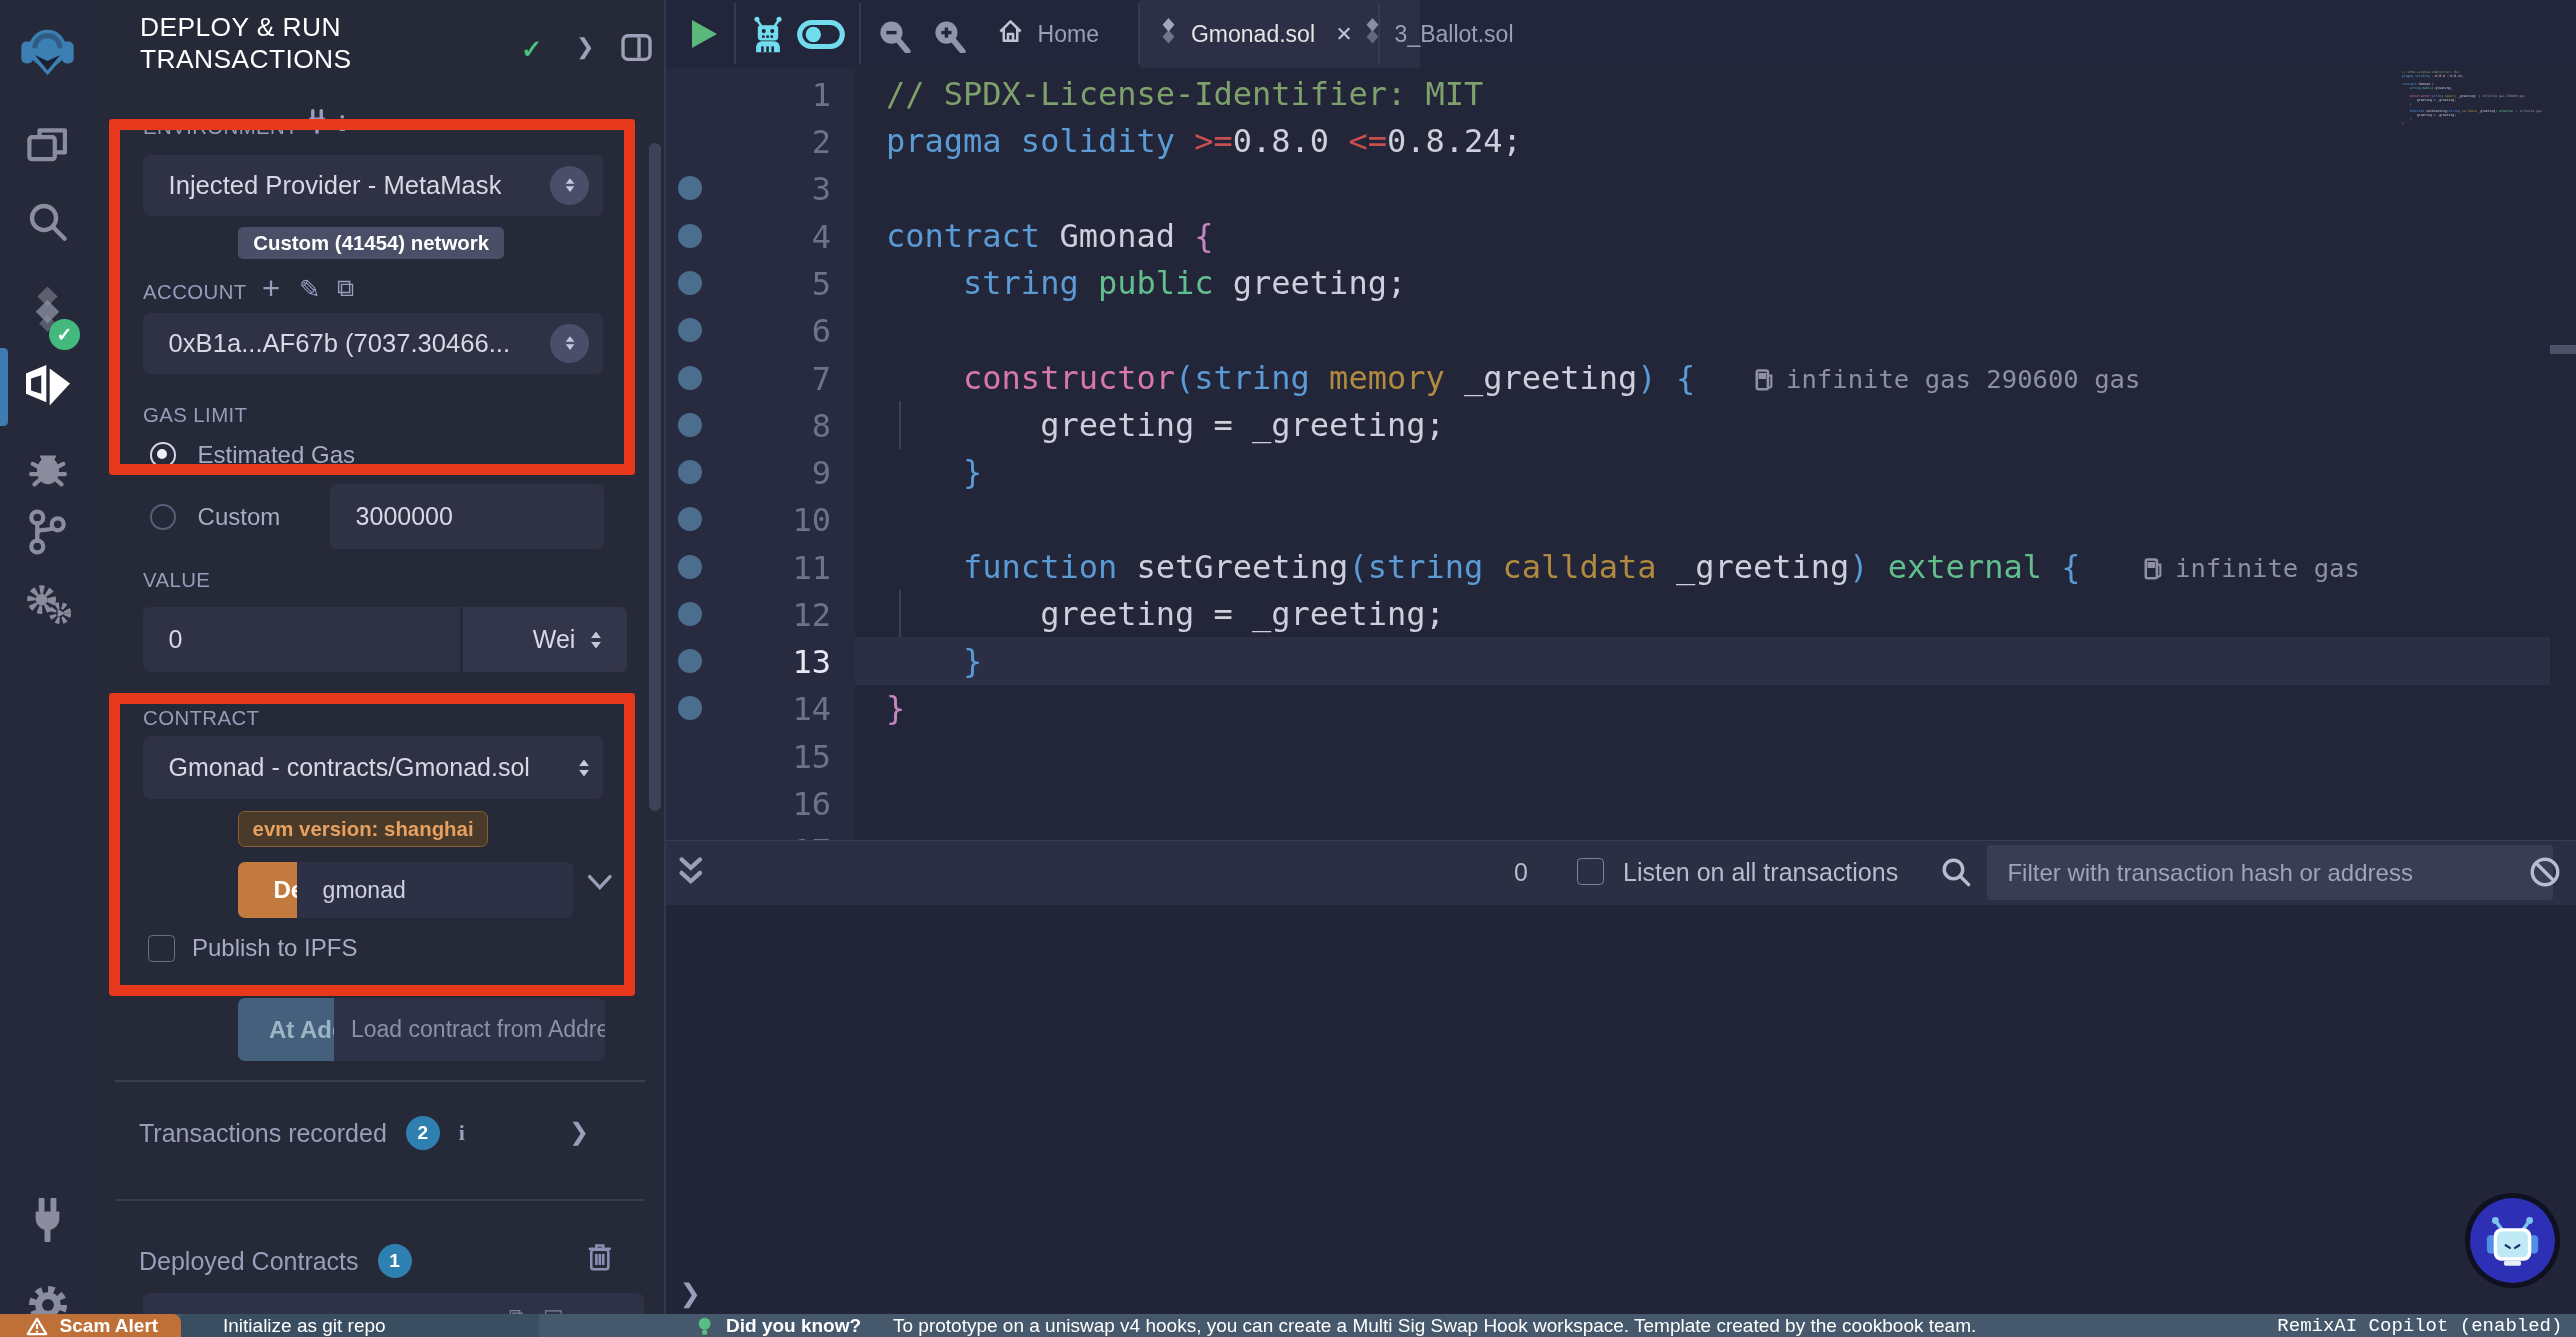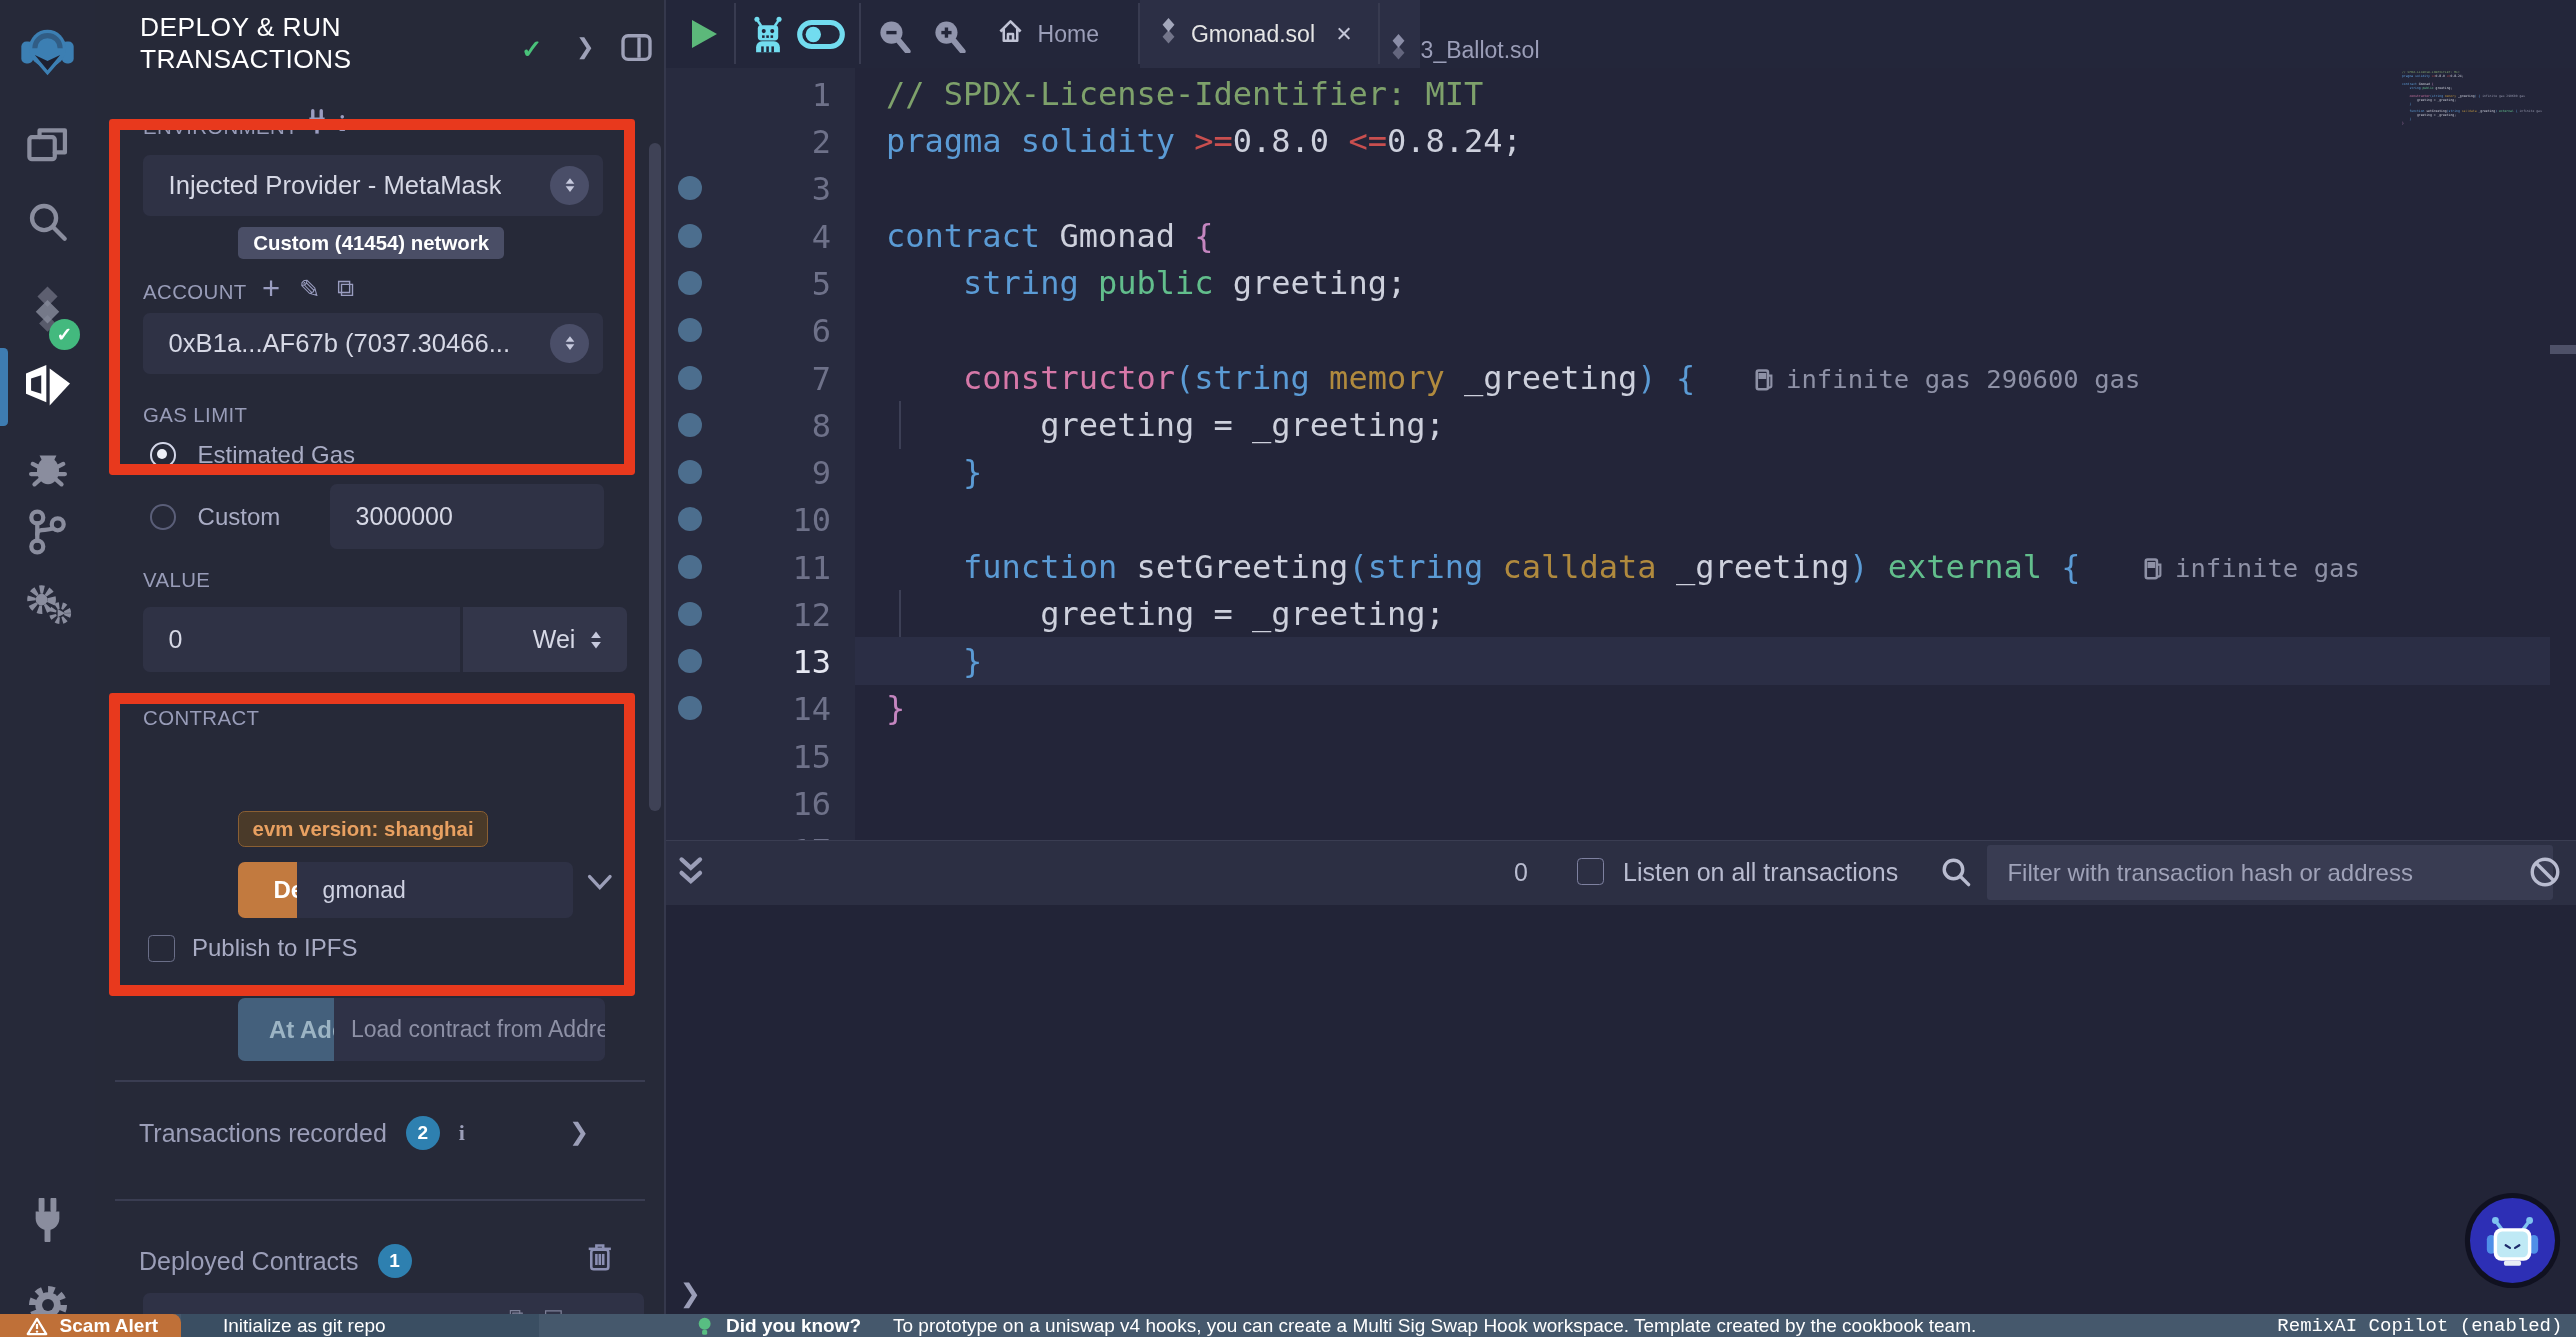--- a/index.html
+++ b/index.html
@@ -245,20 +245,27 @@
     </div>
     <div class="field" style="left:368px;top:607px;width:140px;height:65px;background:#33364a;border-radius:0 6.8px 6.8px 0;justify-content:flex-end;padding-right:24px;gap:13.6px;">
       <span style="font-size:25px;">Wei</span>
       <span class="spin" style="transform:scale(.7);">
           <i class="up"></i>
           <i class="dn"></i>
         </span>
     </div>
 
     <div class="lbl" style="left:48px;top:707px;">CONTRACT</div>
+    <div class="field" style="left:48px;top:736px;width:460px;height:63px;">
+      <span class="txt" style="font-size:25px;padding-right:5.1px;">Gmonad - contracts/Gmonad.sol</span>
+      <span class="spin" style="transform:scale(.7);position:absolute;right:12px;">
+          <i class="up"></i>
+          <i class="dn"></i>
+        </span>
+    </div>
     <div class="evm-badge">evm version: shanghai</div>
     <button class="btn-deploy">Deploy</button>
     <div class="field" style="left:202px;top:862px;width:276px;height:56px;background:#2e3145;border-radius:0 6.8px 6.8px 0;">
       <span class="txt" style="font-size:23px;color:#cfd2e2;">gmonad</span>
     </div>
     <span class="abs" style="left:492px;top:874px;">
       <svg width="25.6" height="17" viewBox="0 0 30 20">
           <path d="M3 3 L15 16 L27 3" fill="none" stroke="#9b9eb8" stroke-width="4" stroke-linecap="round"></path>
         </svg>
     </span>
@@ -366,21 +373,21 @@
       <span>
         <svg width="17" height="25.6" viewBox="0 0 20 30">
             <polygon points="10,0 17,8 10,16 3,8" fill="#b9bcd0" opacity=".85"></polygon>
             <polygon points="10,14 17,22 10,30 3,22" fill="#b9bcd0" opacity=".5"></polygon>
           </svg>
       </span>
       <span style="color:#e5e5e5;">Gmonad.sol</span>
       <span style="color:#c3c6d8;font-size:20.4px;margin-left:6.8px;">✕</span>
     </div>
     <div class="tb-sep" style="left:712px;"></div>
-    <div class="tab" style="left:702px;padding:16px 22px;">
+    <div class="tab" style="left:676px;padding:0 22px;">
       <span>
         <svg width="17" height="25.6" viewBox="0 0 20 30">
             <polygon points="10,0 17,8 10,16 3,8" fill="#9b9eb8" opacity=".85"></polygon>
             <polygon points="10,14 17,22 10,30 3,22" fill="#9b9eb8" opacity=".5"></polygon>
           </svg>
       </span>
       <span>3_Ballot.sol</span>
     </div>
   </div>
 

